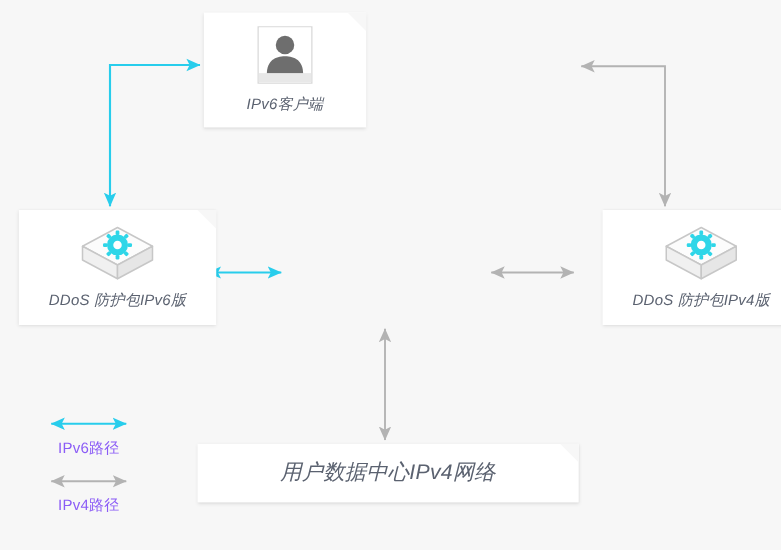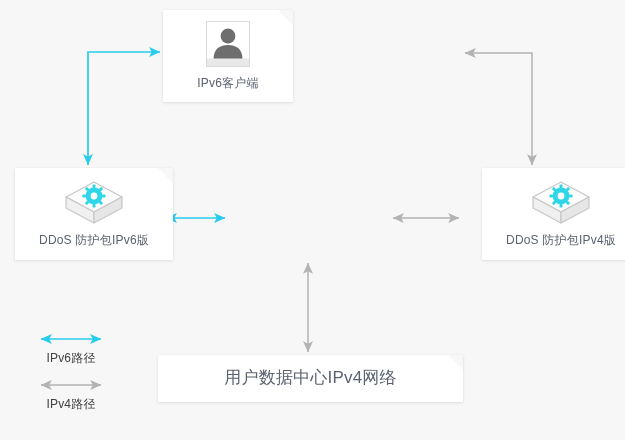--- a/index.html
+++ b/index.html
@@ -45,20 +45,21 @@
     border-top: 15px solid #f7f7f7;
     border-left: 15px solid transparent;
   }
   .node-label {
     font-size: 12px;
     color: #5b6270;
     text-align: center;
     line-height: 1.3;
     white-space: nowrap;
     letter-spacing: 0.2px;
+    font-style: italic;
   }
   .icon-wrap {
     display: block;
     line-height: 0;
   }
 
   
   #node-ipv6-client { left: 163px; top: 10px;  width: 130px; height: 92px; }
   #node-ipv4-client { left: 357px; top: 10px;  width: 105px; height: 92px; }
   #node-ddos-ipv6   { left: 15px;   top: 168px; width: 158px; height: 92px; }
@@ -84,21 +85,21 @@
   
   .legend-item {
     position: absolute;
     width: 110px;
     text-align: center;
   }
   #legend-ipv6 { left: 16px; top: 332px; }
   #legend-ipv4 { left: 16px; top: 378px; }
   .legend-label {
     font-size: 12px;
-    color: #404040;
+    color: #8b5cf6;
     margin-top: 4px;
     letter-spacing: 0.2px;
   }
   .legend-arrow { display: block; }
 </style>
 </head>
 <body>
 
 <div id="canvas">
 

